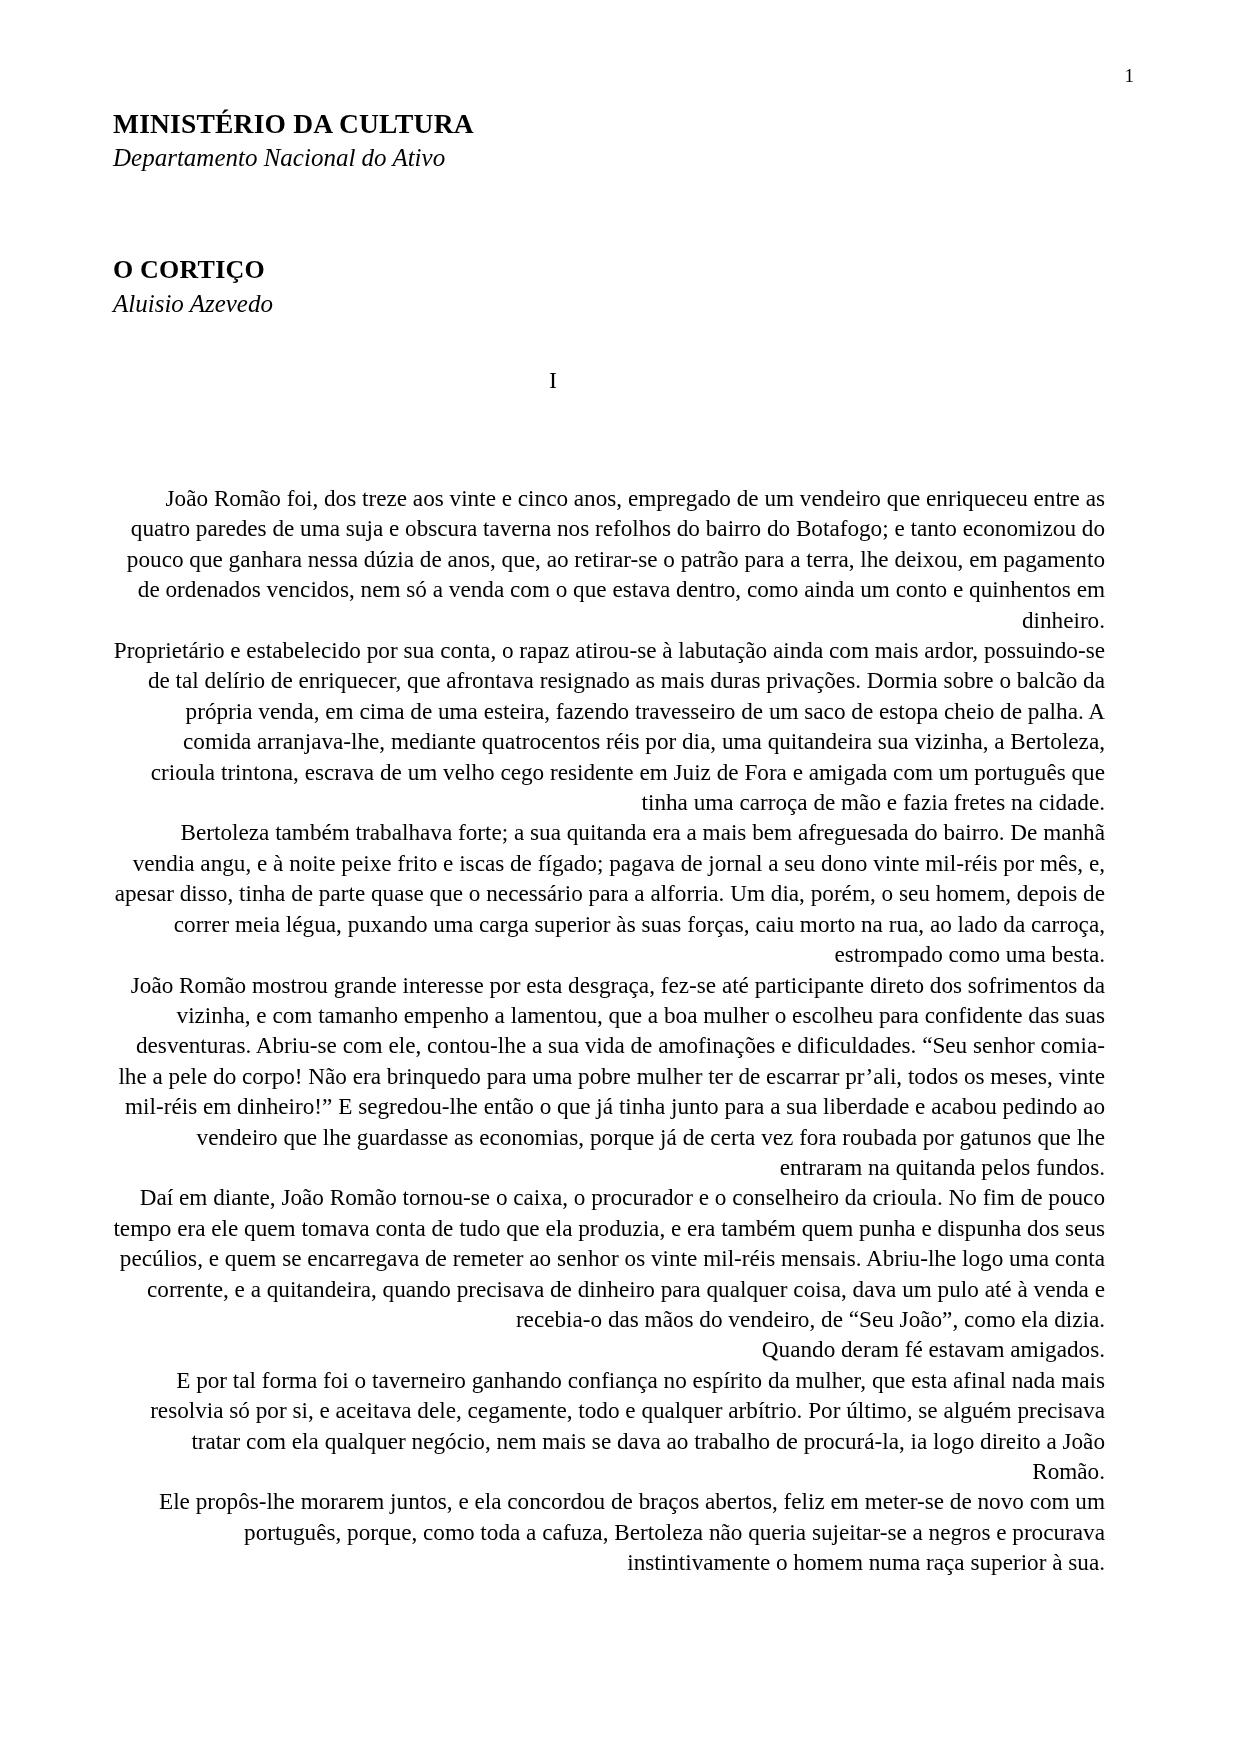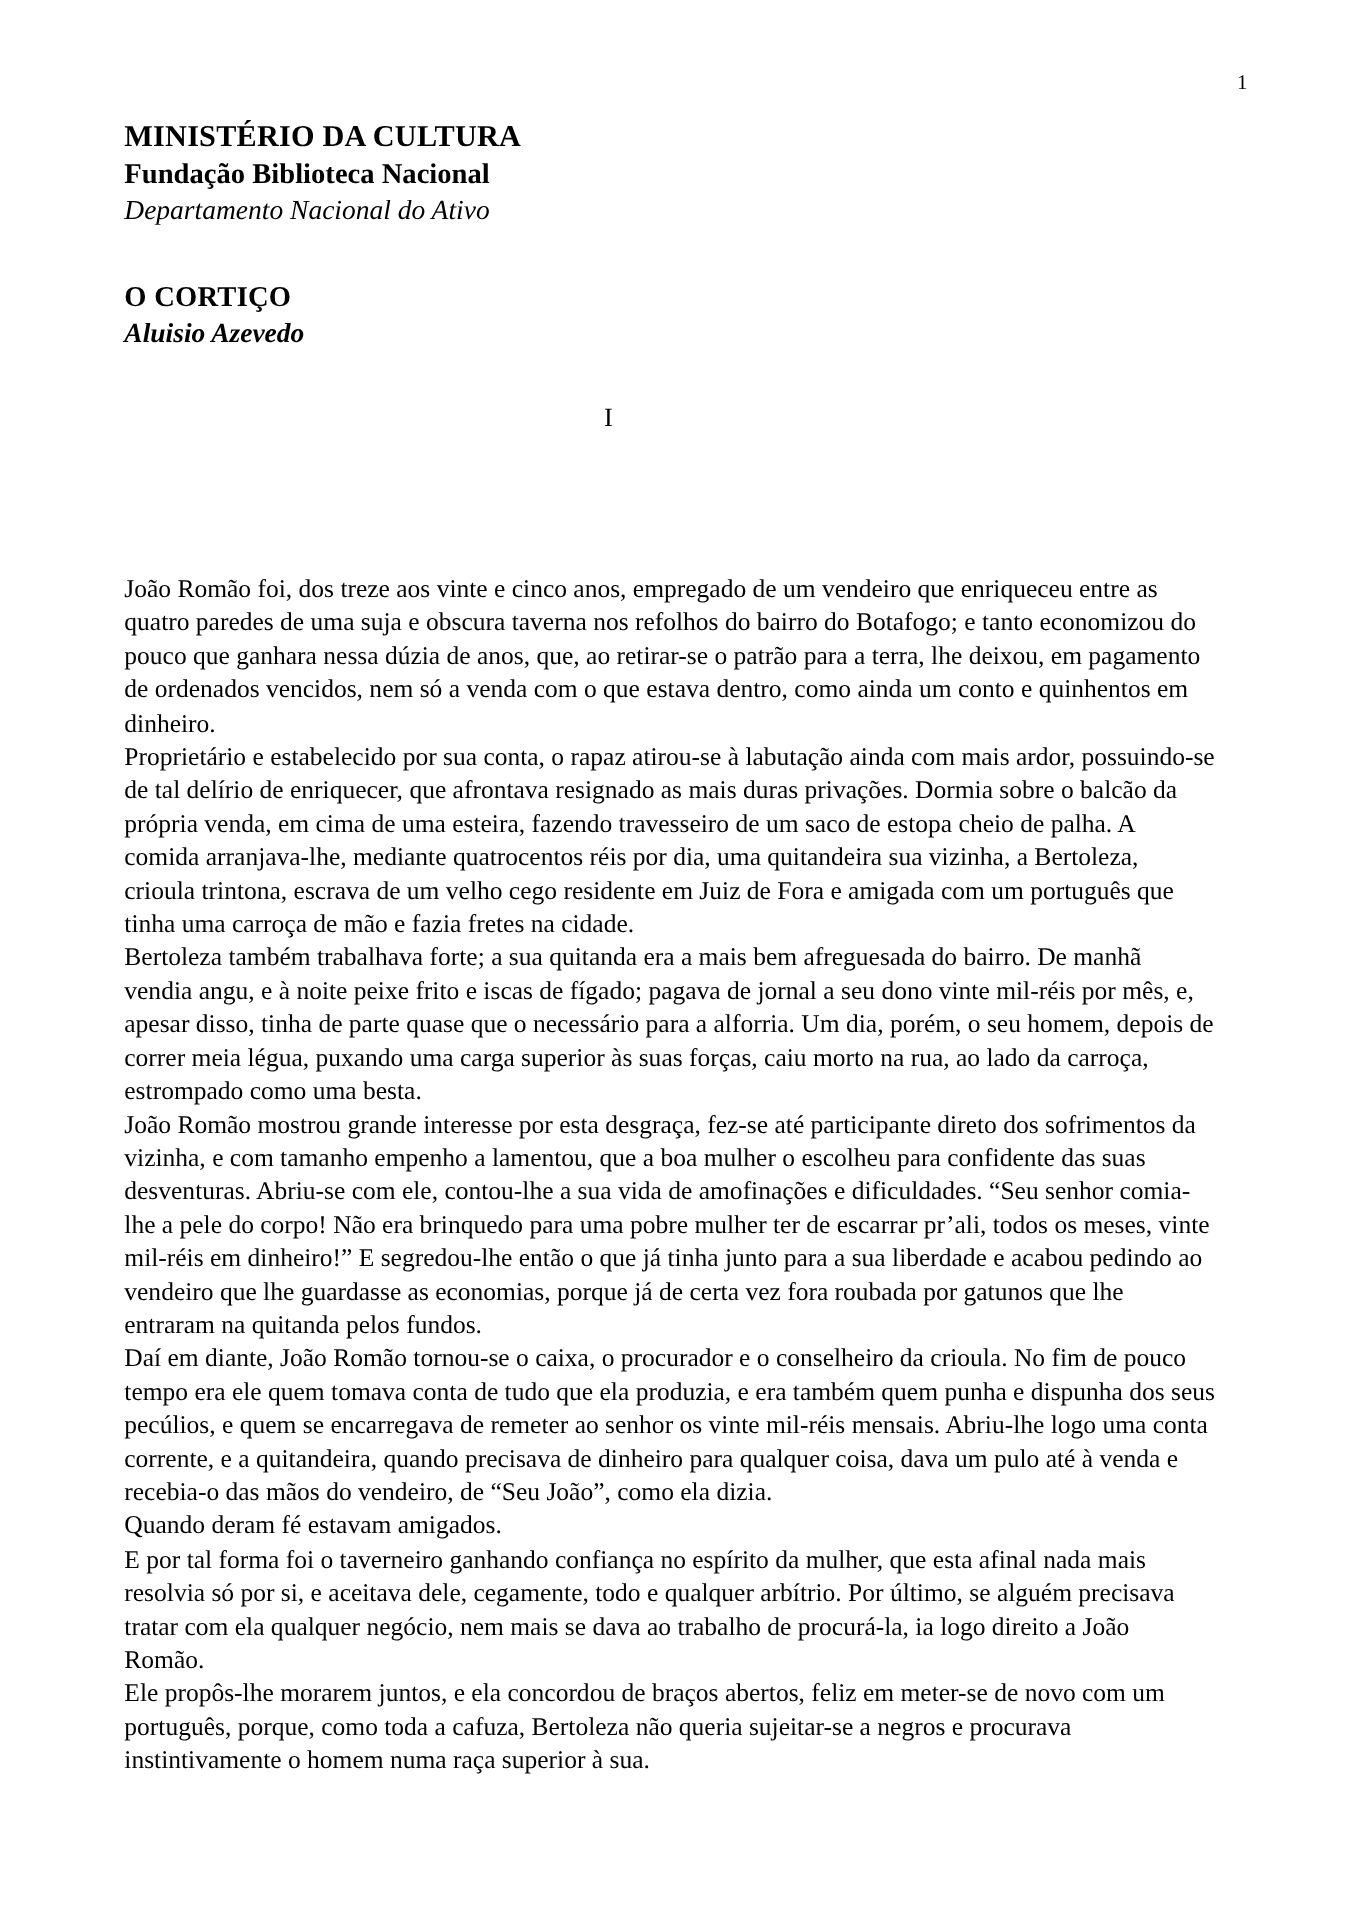--- a/index.html
+++ b/index.html
@@ -73,21 +73,20 @@
     font-weight: bold;
     line-height: 1.2;
     margin: 0;
     letter-spacing: 0.2px;
   }
   .titleblock .author {
     font-size: 25px;
     font-style: italic;
     line-height: 1.2;
     margin: 4px 0 0 0;
-    font-weight: bold;
   }
 
   
   .chapter-mark {
     position: absolute;
     left: 113px;
     top: 366px;
     width: 880px;
     text-align: center;
     font-size: 24px;
@@ -95,40 +94,38 @@
   }
 
   
   .body-text {
     position: absolute;
     left: 113px;
     top: 483px;
     width: 992px;
     font-size: 23.2px;
     line-height: 30.4px;
-    text-align: left;
+    text-align: right;
     hyphens: none;
-    margin-top: 38px;
   }
   .body-text p {
     margin: 0;
     text-indent: 0;
     white-space: normal;
   }
 </style>
 </head>
 <body>
 
 <div class="page">
 
   <div class="page-number">1</div>
 
   <div class="masthead">
     <div class="ministry">MINISTÉRIO DA CULTURA</div>
-    <div class="foundation">Fundação Biblioteca Nacional</div>
     <div class="department">Departamento Nacional do Ativo</div>
   </div>
 
   <div class="titleblock">
     <div class="work-title">O CORTIÇO</div>
     <div class="author">Aluisio Azevedo</div>
   </div>
 
   <div class="chapter-mark">I</div>
 

